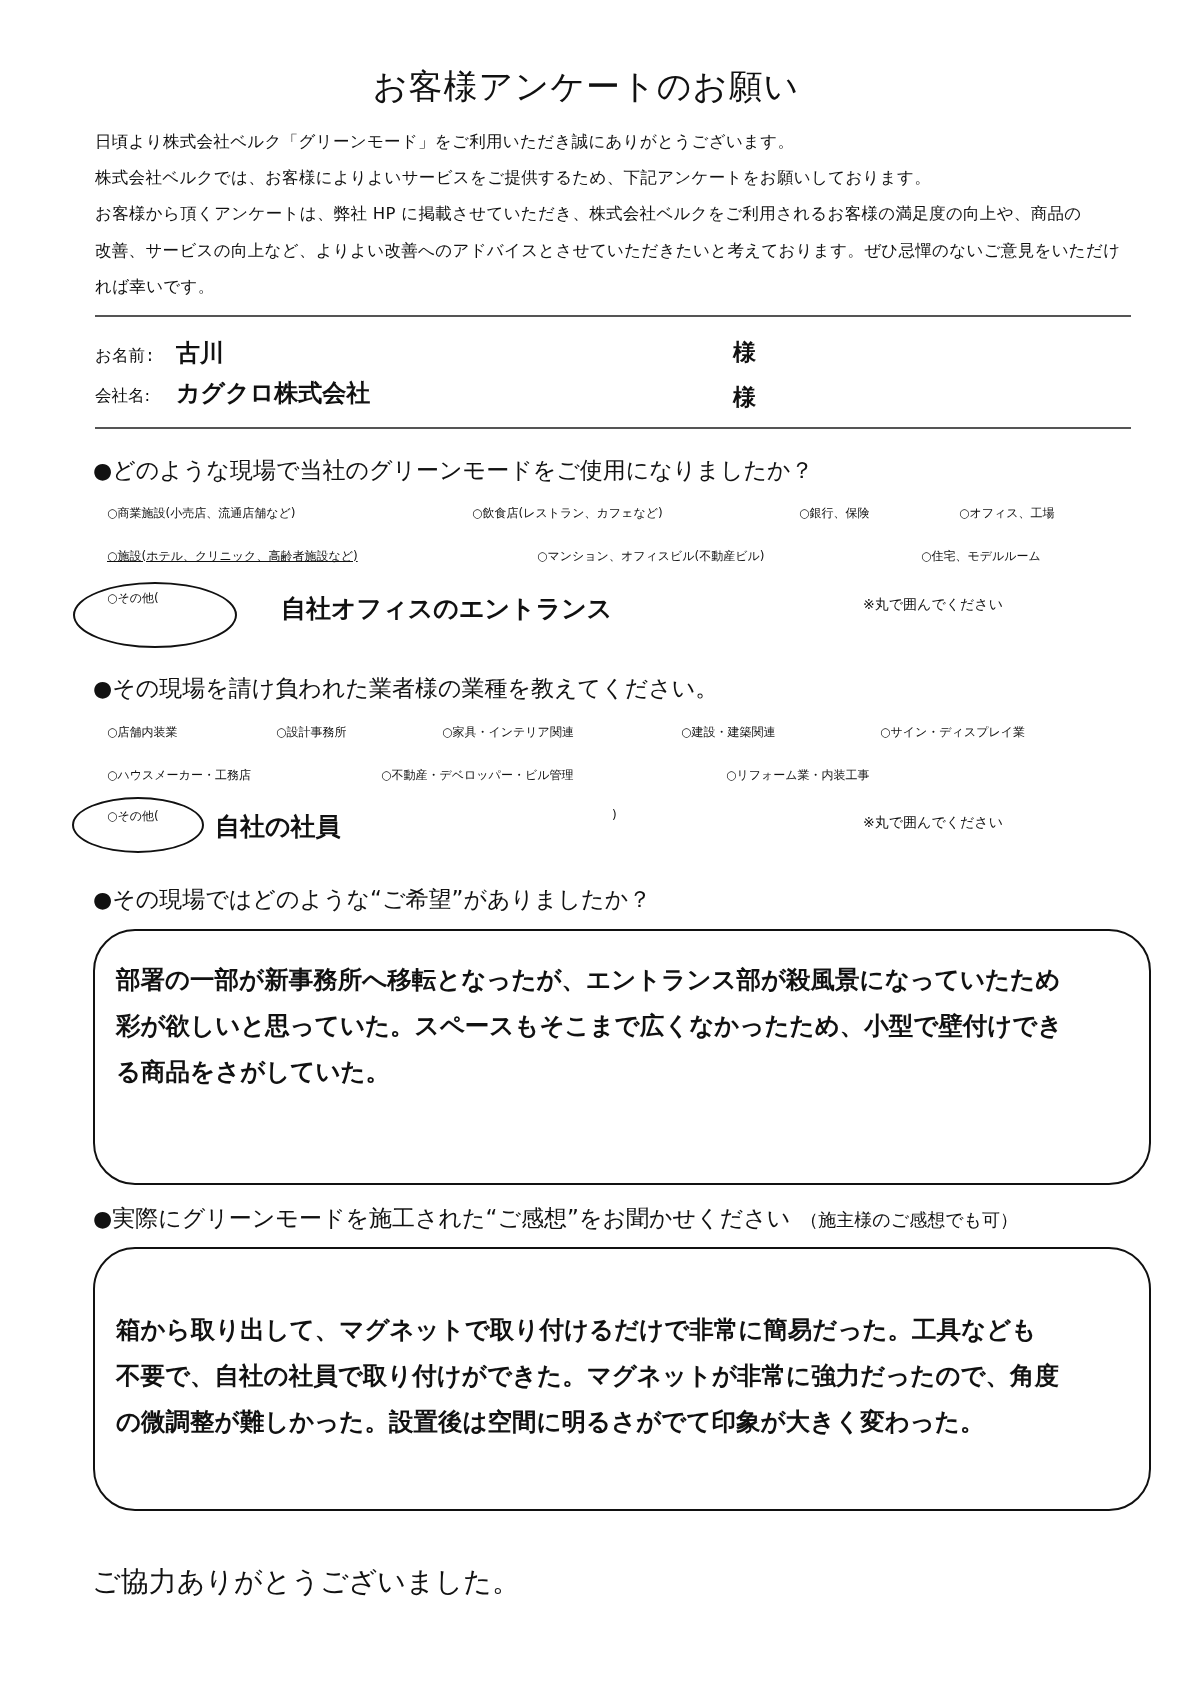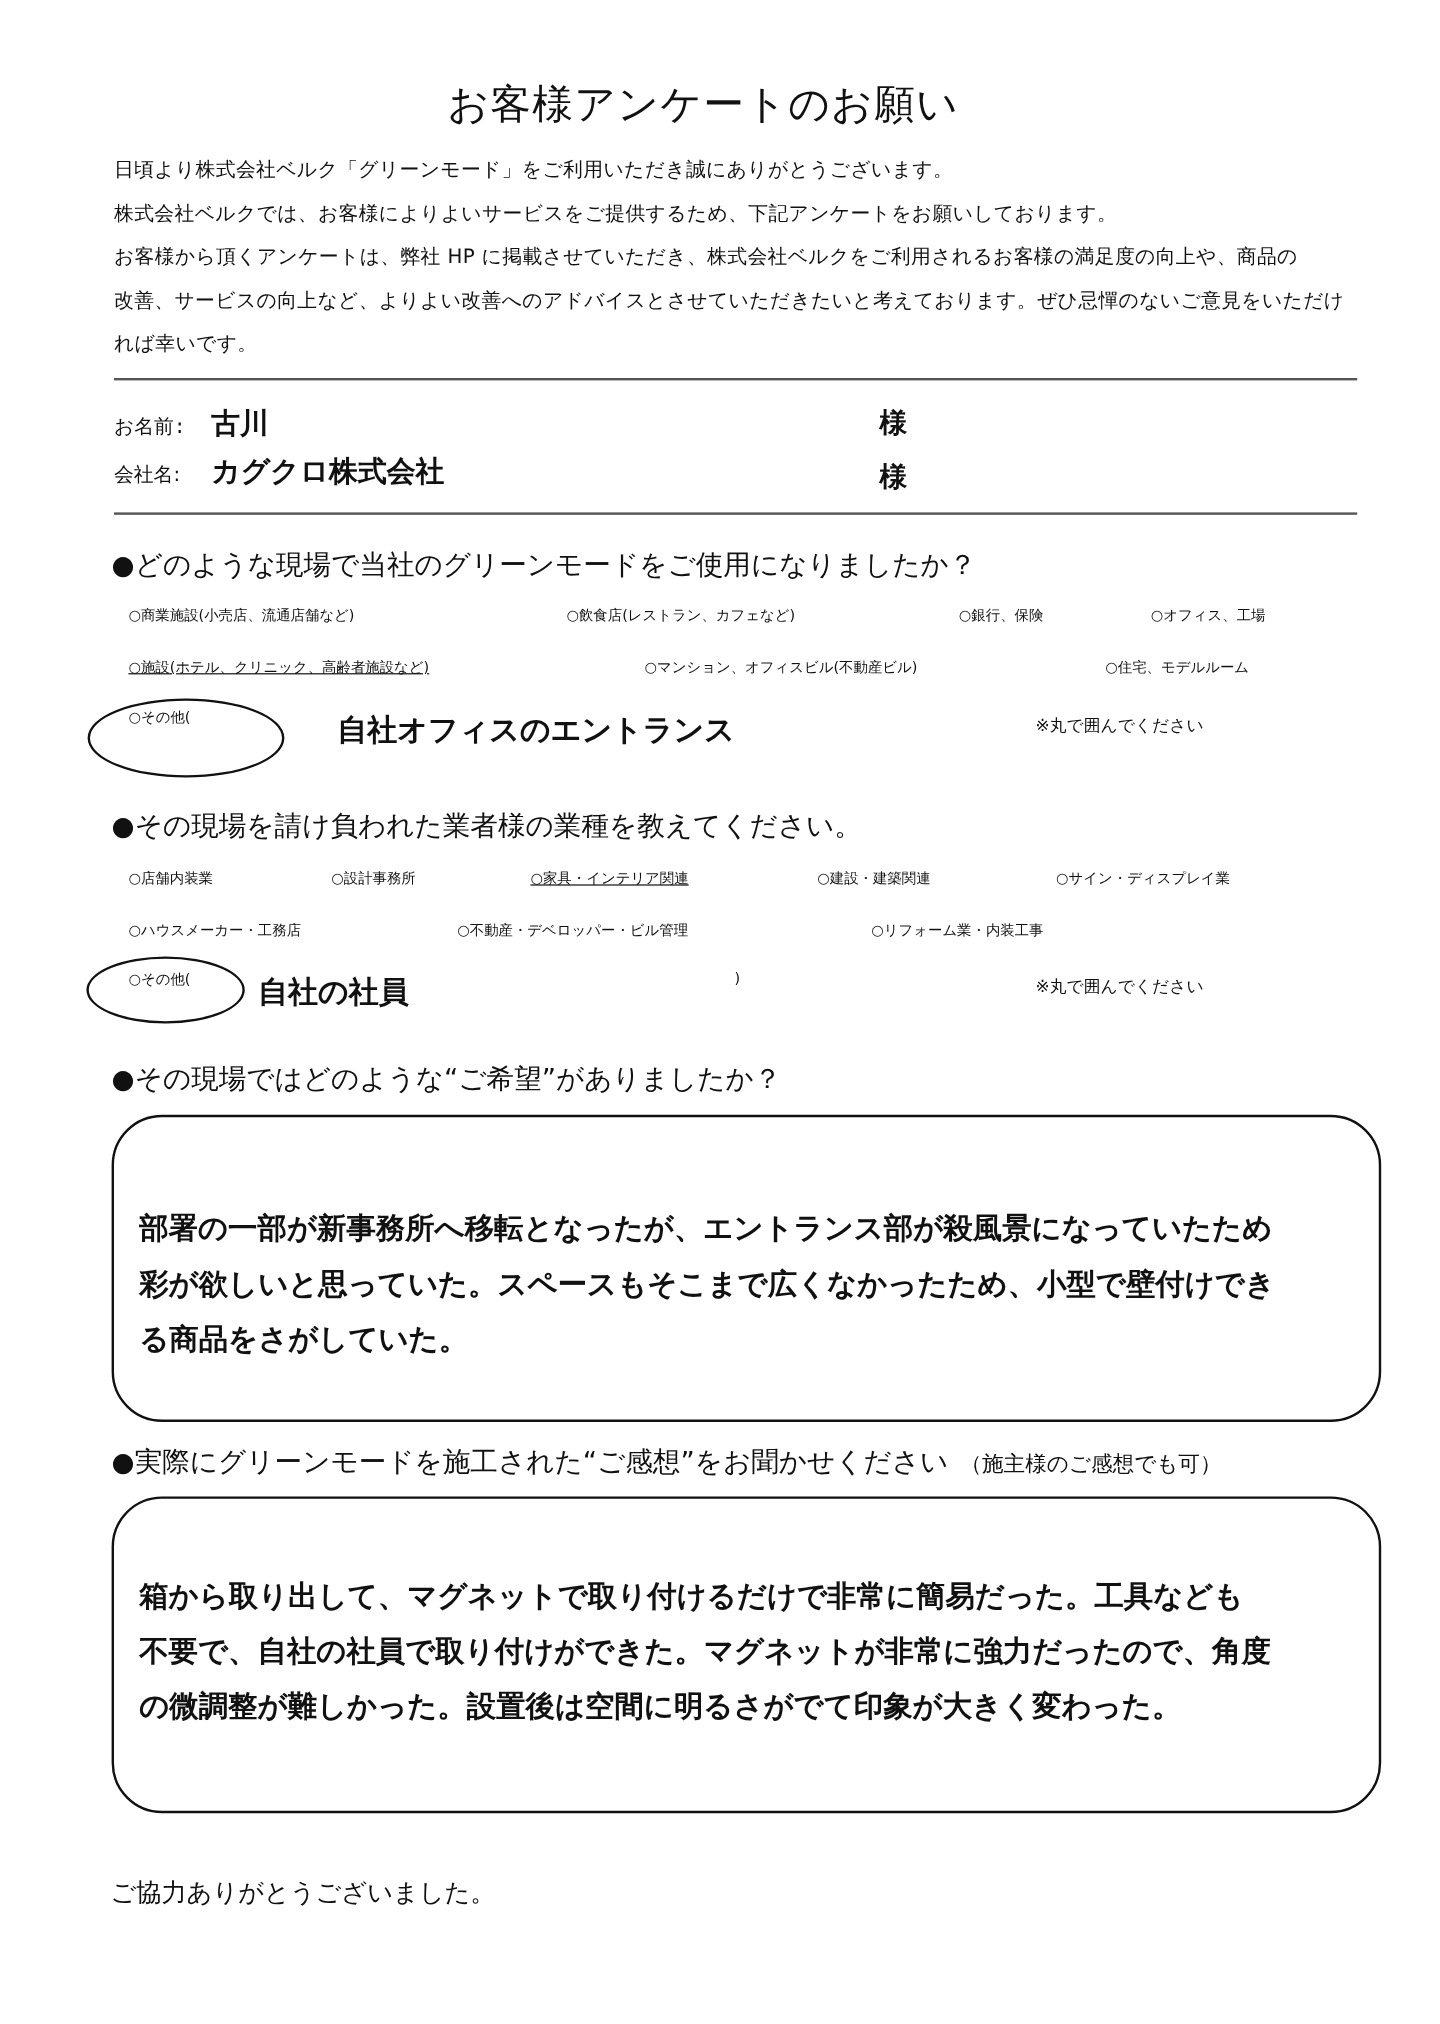--- a/index.html
+++ b/index.html
@@ -17,21 +17,21 @@
     .sama { font-size: 23px; font-weight: bold; }
     .q { left: 93px; font-size: 23px; }
     .q .dot { font-size: 22px; }
     .opt { font-size: 12px; margin-left: 14px; }
     .note { font-size: 14px; text-align: right; }
     .written { font-size: 25px; font-weight: bold; }
     .ellipse { position: absolute; border: 2px solid #111; border-radius: 50%; }
     .box { position: absolute; left: 93px; width: 1058px; border: 2.5px solid #111; border-radius: 42px; box-sizing: border-box; }
     .box-text { position: absolute; left: 116px; font-size: 24.5px; font-weight: bold; line-height: 46px; white-space: pre-line; width: 1020px; }
     .q .small { font-size: 18px; }
-    .thanks { left: 92px; top: 1563px; font-size: 21px; }
+    .thanks { left: 92px; top: 1563px; font-size: 28px; }
   </style>
 </head>
 <body>
 
 <div class="abs title">お客様アンケートのお願い</div>
 
 <div>
   <div class="abs intro" style="top:131px;text-align:right;">日頃より株式会社ベルク「グリーンモード」をご利用いただき誠にありがとうございます。</div>
   <div class="abs intro" style="top:167px;">株式会社ベルクでは、お客様によりよいサービスをご提供するため、下記アンケートをお願いしております。</div>
   <div class="abs intro" style="top:203px;">お客様から頂くアンケートは、弊社 HP に掲載させていただき、株式会社ベルクをご利用されるお客様の満足度の向上や、商品の</div>
@@ -71,41 +71,41 @@
   <div class="abs written" style="left:281px; top:592px;">自社オフィスのエントランス</div>
   <div class="abs note" style="left:863px; top:596px;">※丸で囲んでください</div>
 </div>
 
 <div>
   <div class="abs q" style="top:673px;">
     <span class="dot">●</span><span>その現場を請け負われた業者様の業種を教えてください。</span>
   </div>
   <div class="abs opt" style="left:93px; top:724px;">○店舗内装業</div>
   <div class="abs opt" style="left:262px; top:724px;">○設計事務所</div>
-  <div class="abs opt" style="left:428px; top:724px;text-decoration:underline;">○家具・インテリア関連</div>
+  <div class="abs opt" style="left:428px; top:724px;">○家具・インテリア関連</div>
   <div class="abs opt" style="left:667px; top:724px;">○建設・建築関連</div>
   <div class="abs opt" style="left:866px; top:724px;">○サイン・ディスプレイ業</div>
 
   <div class="abs opt" style="left:93px; top:767px;">○ハウスメーカー・工務店</div>
   <div class="abs opt" style="left:367px; top:767px;">○不動産・デベロッパー・ビル管理</div>
   <div class="abs opt" style="left:712px; top:767px;">○リフォーム業・内装工事</div>
 
   <div class="ellipse" style="left:72px; top:797px; width:128px; height:52px;"></div>
   <div class="abs opt" style="left:93px; top:808px;">○その他(</div>
   <div class="abs written" style="left:215px; top:810px;">自社の社員</div>
   <div class="abs opt" style="left:598px; top:808px;">)</div>
   <div class="abs note" style="left:863px; top:814px;">※丸で囲んでください</div>
 </div>
 
 <div>
   <div class="abs q" style="top:884px;">
     <span class="dot">●</span><span>その現場ではどのような“ご希望”がありましたか？</span>
   </div>
   <div class="box" style="top:929px; height:256px;"></div>
-  <div class="box-text" style="top:957px;margin-top:44px;">部署の一部が新事務所へ移転となったが、エントランス部が殺風景になっていたため
+  <div class="box-text" style="top:957px;">部署の一部が新事務所へ移転となったが、エントランス部が殺風景になっていたため
 彩が欲しいと思っていた。スペースもそこまで広くなかったため、小型で壁付けでき
 る商品をさがしていた。</div>
 </div>
 
 <div>
   <div class="abs q" style="top:1203px;">
     <span class="dot">●</span><span>実際にグリーンモードを施工された“ご感想”をお聞かせください</span><span class="small" style="margin-left:10px;">（施主様のご感想でも可）</span>
   </div>
   <div class="box" style="top:1247px; height:264px;"></div>
   <div class="box-text" style="top:1307px;">箱から取り出して、マグネットで取り付けるだけで非常に簡易だった。工具なども

